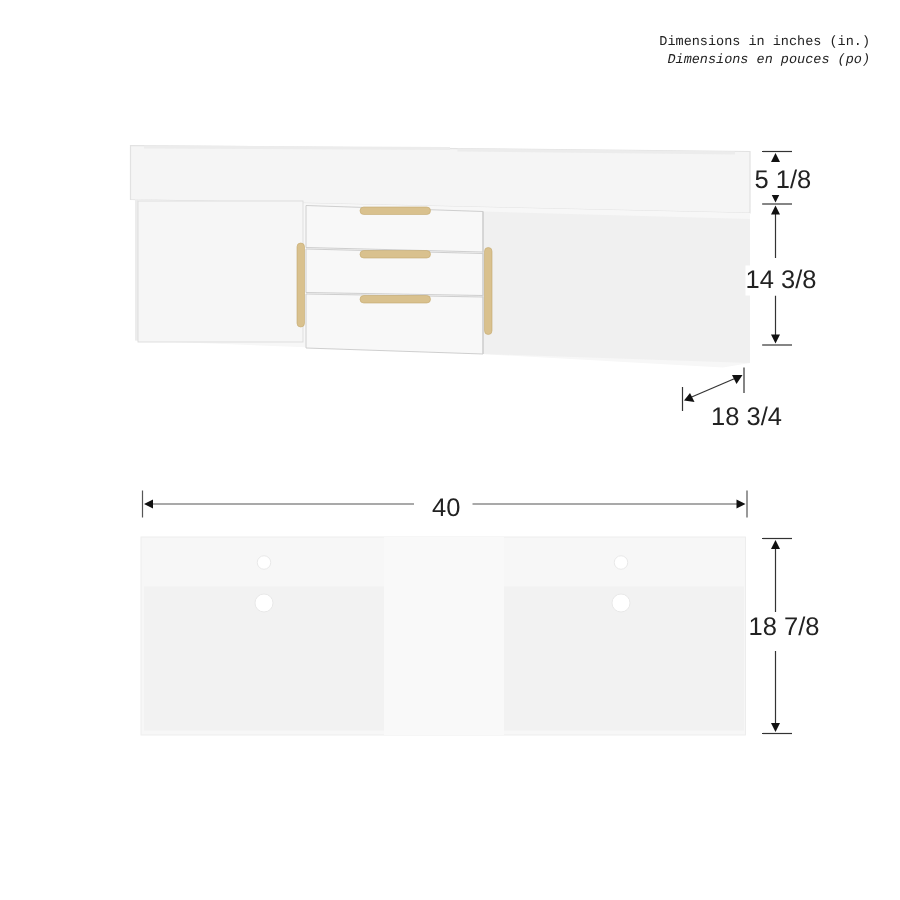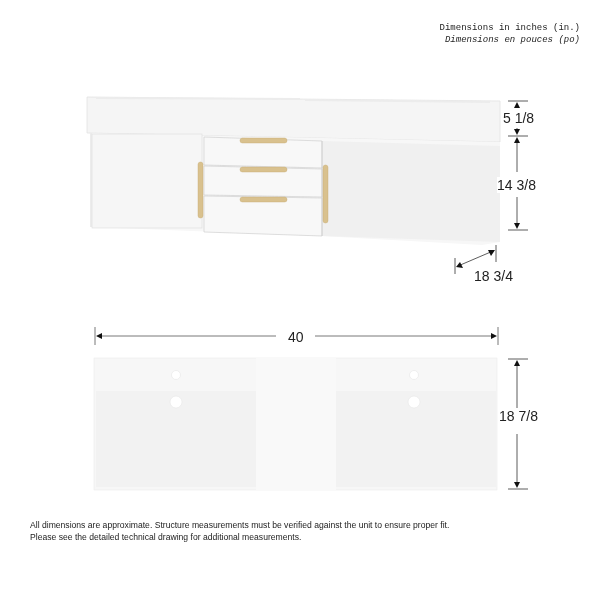--- a/index.html
+++ b/index.html
@@ -1,20 +1,20 @@
 <!DOCTYPE html>
 <html><head>
 <meta charset="utf-8">
 <style>
   html, body { margin: 0; padding: 0; background: #ffffff; }
   body { width: 600px; height: 600px; position: relative; overflow: hidden; font-family: "Liberation Sans", sans-serif; color: #1a1a1a; }
   .abs { position: absolute; }
   .units { right: 20px; top: 22px; text-align: right; font-size: 9px; line-height: 12px; color: #222; font-family: Liberation Mono, monospace; }
   .units .fr { font-style: italic; }
-  .dim-label { font-size: 14px; color: #222; background: #fff; white-space: nowrap; }
+  .dim-label { font-size: 17px; color: #222; background: #fff; white-space: nowrap; }
   .notes { left: 30px; top: 520px; width: 560px; font-size: 8.6px; line-height: 11.5px; color: #222; }
   .notes p { margin: 0 0 8px 0; }
   .notes .fr { font-style: italic; }
 </style>
 </head>
 <body>
 
 <div class="abs units">
   <div>Dimensions in inches (in.)</div>
   <div class="fr">Dimensions en pouces (po)</div>
@@ -104,20 +104,16 @@
   </g>
 </svg>
 
 <div class="abs dim-label" style="left:503px;top:110px;">5 1/8</div>
 <div class="abs dim-label" style="left:497px;top:177px;">14 3/8</div>
 <div class="abs dim-label" style="left:474px;top:268px;background:transparent;">18 3/4</div>
 <div class="abs dim-label" style="left:288px;top:329px;">40</div>
 <div class="abs dim-label" style="left:499px;top:408px;">18 7/8</div>
 
 <div class="abs notes">
-  <p>
-    <span>All dimensions are approximate. Structure measurements must be verified against the unit to ensure proper fit.</span><br>
-    <span>Please see the detailed technical drawing for additional measurements.</span>
-  </p>
   <p class="fr">
     <br>
   </p>
 </div>
 
 </body></html>

